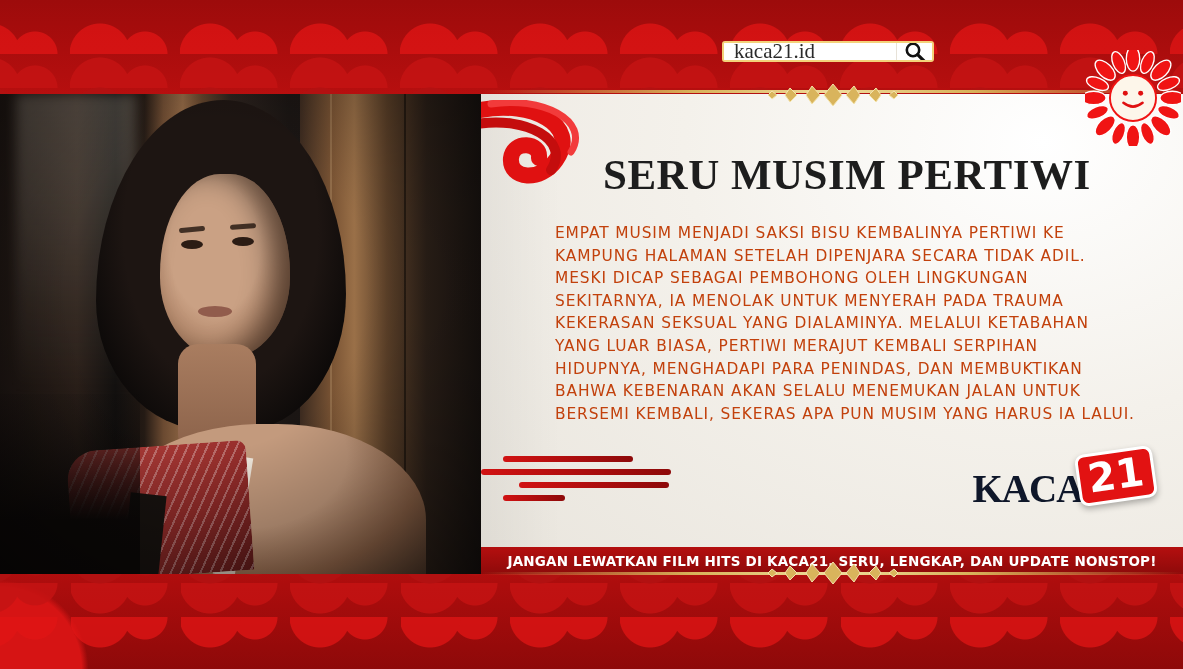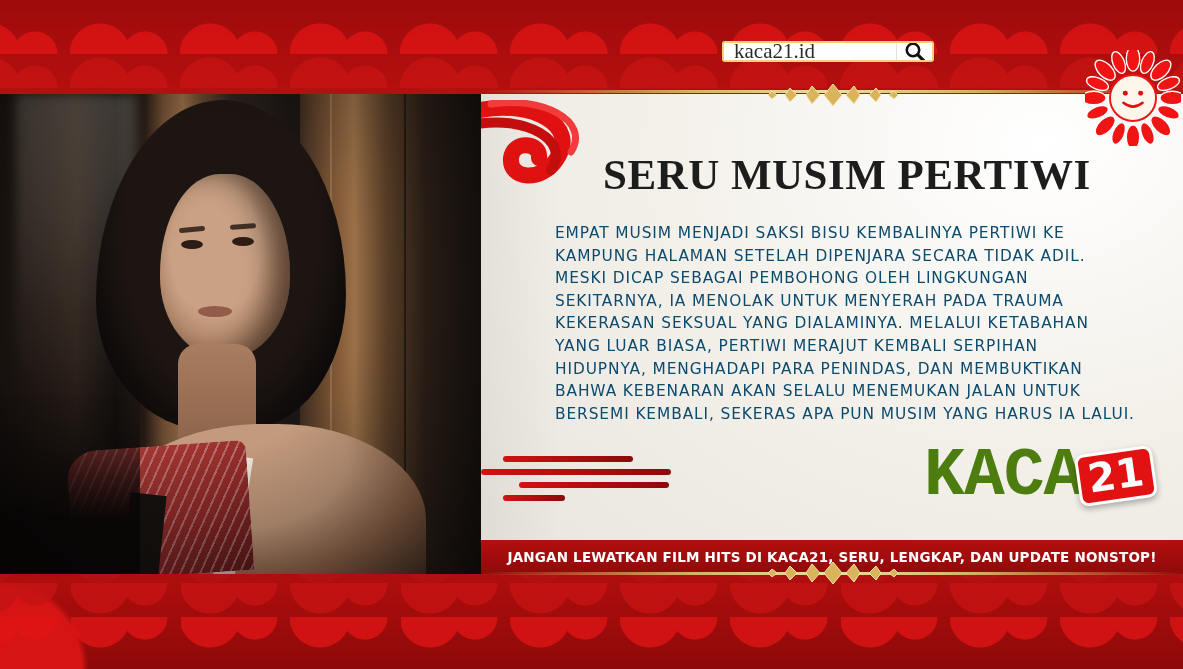--- a/index.html
+++ b/index.html
@@ -191,42 +191,42 @@
     font-family:"Liberation Serif", serif;
     font-size:43px; letter-spacing:.5px;
     color:#1d1d1d; white-space:nowrap;
     z-index:3;
   }
   .synopsis {
     position:absolute; left:74px; top:128px; width:580px;
     font-family:"DejaVu Sans", sans-serif;
     font-size:15.4px; line-height:22.6px;
     letter-spacing:.9px;
-    color:#0c4a6e;
+    color:#c2410c;
     text-transform:uppercase;
     z-index:3;
   }
 
   
   .speed { position:absolute; z-index:3; }
   .speed span {
     display:block; height:6px; border-radius:3px;
     background:linear-gradient(90deg,#d11212,#8d0909);
     margin-bottom:7px;
   }
 
   
   .logo {
     position:absolute; right:28px; bottom:68px; z-index:5;
     display:flex; align-items:flex-end;
   }
   .logo-kaca {
-    font-family:Liberation Mono, monospace;
-    font-weight:bold; font-size:68px; letter-spacing:-1px;
-    color:#4d7c0f;
+    font-family:Liberation Serif, serif;
+    font-weight:bold; font-size:39px; letter-spacing:-1px;
+    color:#0f172a;
     line-height:.9;
   }
   .logo-21 {
     position:relative;
     margin-left:-6px;
     margin-bottom:4px;
     transform:rotate(-8deg);
   }
   .logo-21 .sq {
     background:#e21212;
@@ -235,21 +235,21 @@
     padding:2px 8px 4px;
     box-shadow:0 3px 6px rgba(0,0,0,.3);
   }
   .logo-21 .sq span {
     font-family:"DejaVu Sans", sans-serif;
     font-weight:bold; font-size:40px; color:#fff; line-height:1;
   }
 
   
   .tagline {
-    position:absolute; left:481px; right:0; bottom:0; height:34px;
+    position:absolute; left:481px; right:0; bottom:0; height:27px;
     background:linear-gradient(180deg,#b40f0f,#8e0a0a);
     display:flex; align-items:center; justify-content:center;
     z-index:5;
   }
   .tagline span {
     font-family:"DejaVu Sans", sans-serif;
     font-weight:bold; font-size:13.5px; letter-spacing:.2px;
     color:#ffffff;
   }
 

